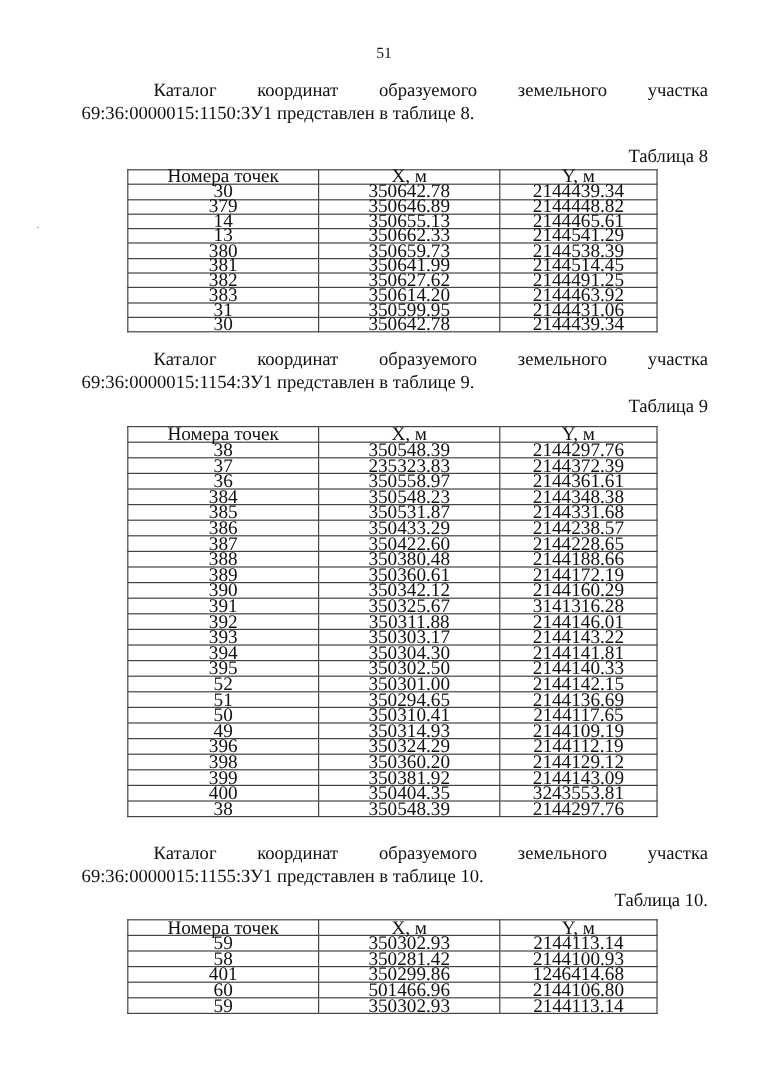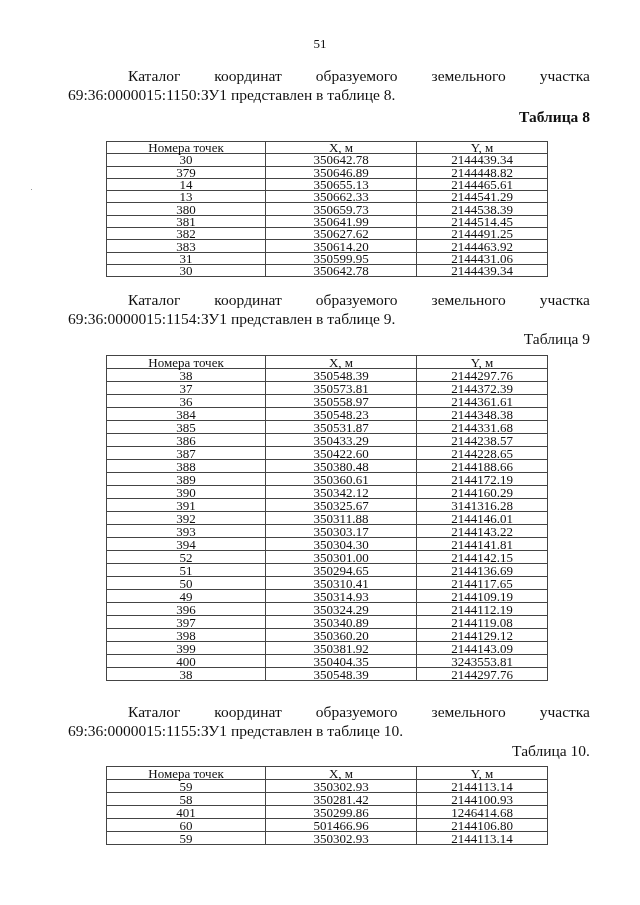--- a/index.html
+++ b/index.html
@@ -4,21 +4,21 @@
 <style>
   html, body { margin: 0; padding: 0; background: #ffffff; }
   body { width: 640px; height: 905px; position: relative; overflow: hidden;
          font-family: "Liberation Serif", "DejaVu Serif", serif; color: #111; }
   .page-num { position: absolute; top: 36px; left: 0; width: 640px; text-align: center; font-size: 13px; }
   .para { position: absolute; left: 68px; width: 522px; font-size: 15.5px; line-height: 19px; }
   .para .l1 { display: flex; justify-content: space-between; padding-left: 60px; }
   .para .l2 { white-space: nowrap; }
   .tcap { position: absolute; right: 50px; font-size: 15.5px; }
   table.coords { position: absolute; left: 106px; width: 441px; border-collapse: collapse;
-                 font-size: 13px; table-layout: fixed; }
+                 font-size: 16px; table-layout: fixed; }
   table.coords td, table.coords th { border: 1px solid #444; text-align: center; padding: 0;
                  font-weight: normal; line-height: 11px; }
   table.coords col.c1 { width: 159px; }
   table.coords col.c2 { width: 151px; }
   table.coords col.c3 { width: 131px; }
   .t8 td, .t8 th { height: 11.3px; }
   .t9 td, .t9 th { height: 12px; }
   .t10 td, .t10 th { height: 12px; }
   .speck { position: absolute; left: 31px; top: 189px; width: 1px; height: 1px; background: #999; }
 </style>
@@ -31,21 +31,21 @@
 <div class="para" style="top:66px;">
   <div class="l1">
     <span>Каталог</span>
     <span>координат</span>
     <span>образуемого</span>
     <span>земельного</span>
     <span>участка</span>
   </div>
   <div class="l2">69:36:0000015:1150:ЗУ1 представлен в таблице 8.</div>
 </div>
-<div class="tcap" style="top:108px;font-weight:bold;">Таблица 8</div>
+<div class="tcap" style="top:122px;">Таблица 8</div>
 <table class="coords t8" style="top:141px;">
   <colgroup>
       <col class="c1">
       <col class="c2">
       <col class="c3">
     </colgroup>
   <thead>
       <tr>
     <th>Номера точек</th>
     <th>X, м</th>
@@ -131,21 +131,21 @@
   </tr>
     </thead>
   <tbody>
       <tr>
         <td>38</td>
         <td>350548.39</td>
         <td>2144297.76</td>
       </tr>
       <tr>
         <td>37</td>
-        <td>350573.81</td>
+        <td>235323.83</td>
         <td>2144372.39</td>
       </tr>
       <tr>
         <td>36</td>
         <td>350558.97</td>
         <td>2144361.61</td>
       </tr>
       <tr>
         <td>384</td>
         <td>350548.23</td>
@@ -195,20 +195,25 @@
         <td>393</td>
         <td>350303.17</td>
         <td>2144143.22</td>
       </tr>
       <tr>
         <td>394</td>
         <td>350304.30</td>
         <td>2144141.81</td>
       </tr>
       <tr>
+        <td>395</td>
+        <td>350302.50</td>
+        <td>2144140.33</td>
+      </tr>
+      <tr>
         <td>52</td>
         <td>350301.00</td>
         <td>2144142.15</td>
       </tr>
       <tr>
         <td>51</td>
         <td>350294.65</td>
         <td>2144136.69</td>
       </tr>
       <tr>
@@ -218,25 +223,20 @@
       </tr>
       <tr>
         <td>49</td>
         <td>350314.93</td>
         <td>2144109.19</td>
       </tr>
       <tr>
         <td>396</td>
         <td>350324.29</td>
         <td>2144112.19</td>
-      </tr>
-      <tr>
-        <td>397</td>
-        <td>350340.89</td>
-        <td>2144119.08</td>
       </tr>
       <tr>
         <td>398</td>
         <td>350360.20</td>
         <td>2144129.12</td>
       </tr>
       <tr>
         <td>399</td>
         <td>350381.92</td>
         <td>2144143.09</td>

